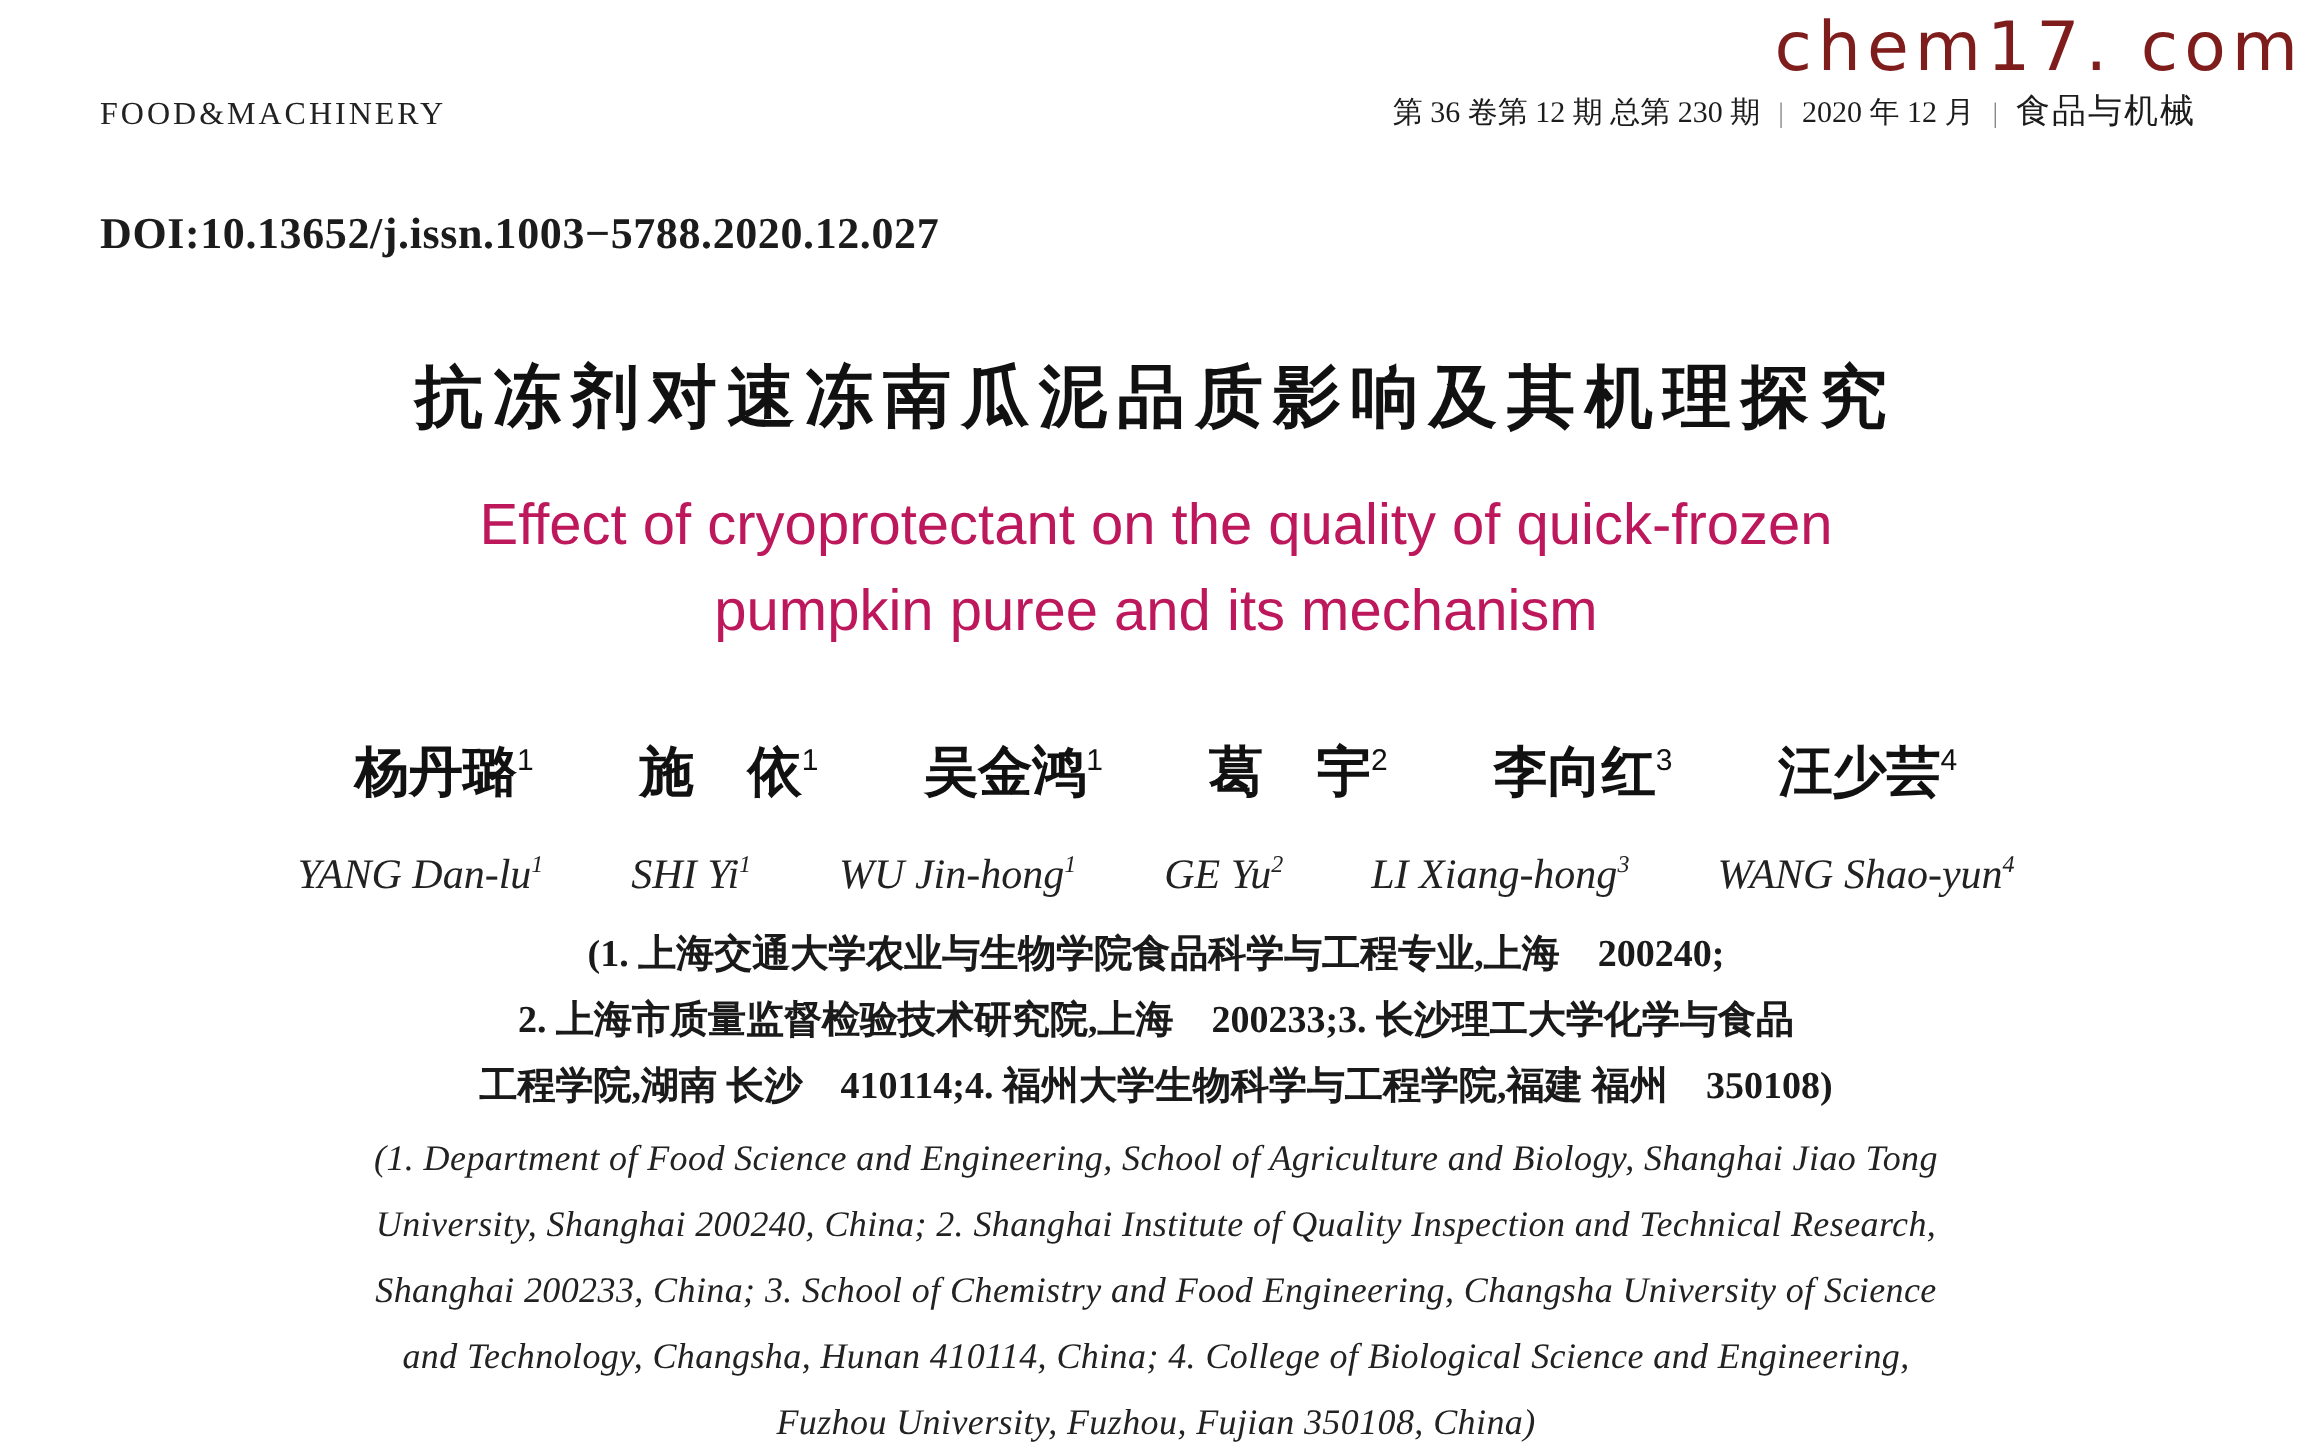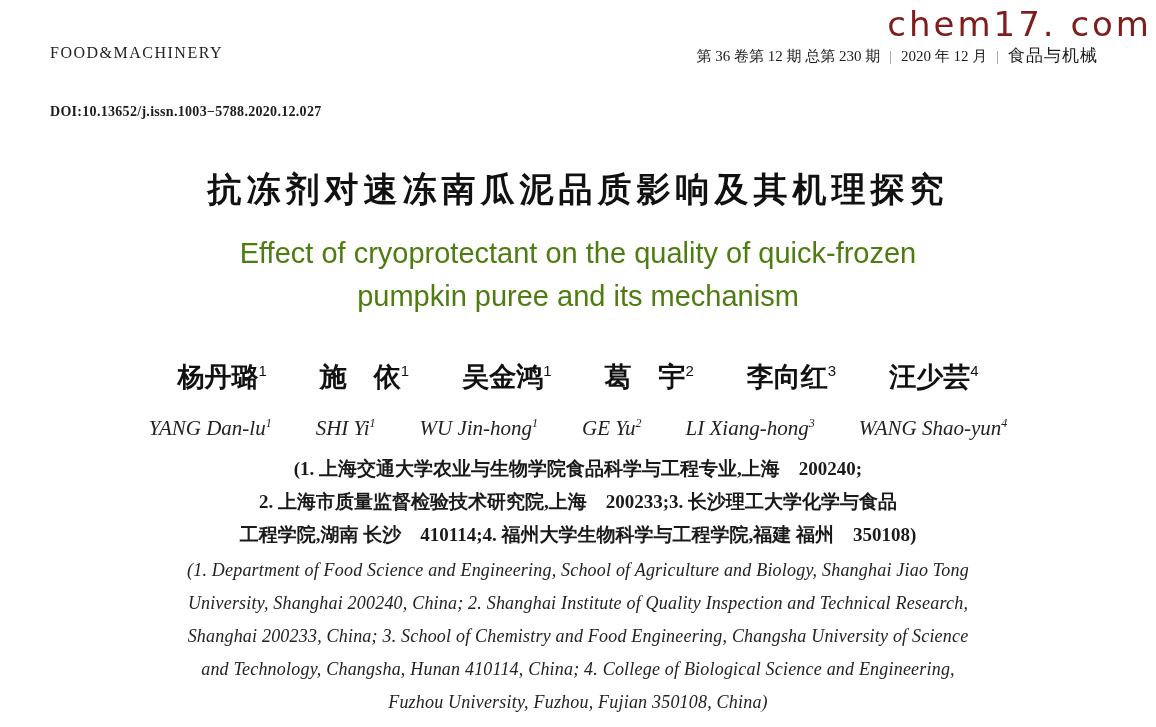--- a/index.html
+++ b/index.html
@@ -18,21 +18,21 @@
     right: 4px;
     font-family: "DejaVu Sans", sans-serif;
     font-size: 34px;
     color: #7f1d1d;
     letter-spacing: 3px;
     user-select: none;
   }
   .page-header {
     display: flex;
     justify-content: space-between;
-    align-items: flex-start;
+    align-items: flex-end;
     margin: 44px 58px 0 50px;
   }
   .journal-name-en {
     font-family: "Liberation Serif", "DejaVu Serif", serif;
     font-size: 16px;
     letter-spacing: 1.5px;
     color: #222;
   }
   .issue-line {
     font-family: "Liberation Serif", "DejaVu Serif", serif;
@@ -46,41 +46,41 @@
   .journal-name-cn {
     font-family: "Liberation Sans", "DejaVu Sans", sans-serif;
     font-weight: 400;
     font-size: 17px;
     letter-spacing: 1px;
   }
   .doi-line {
     margin: 37px 0 0 50px;
     font-family: "Liberation Serif", "DejaVu Serif", serif;
     font-weight: 700;
-    font-size: 14px;
+    font-size: 22px;
     letter-spacing: 0.3px;
   }
   .title-cn {
     margin-top: 44px;
     text-align: center;
     font-family: "Liberation Sans", "DejaVu Sans", sans-serif;
     font-weight: 700;
     font-size: 34px;
     line-height: 50px;
     letter-spacing: 5px;
     color: #111;
   }
   .title-en {
     margin-top: 18px;
     text-align: center;
     font-family: "Liberation Sans", "DejaVu Sans", sans-serif;
     font-weight: 400;
     font-size: 29px;
     line-height: 43px;
-    color: #4d7c0f;
+    color: #be185d;
   }
   .authors-cn {
     margin-top: 34px;
     display: flex;
     justify-content: center;
     align-items: baseline;
     gap: 53px;
     font-family: "Liberation Sans", "DejaVu Sans", sans-serif;
     font-weight: 700;
     font-size: 27px;

